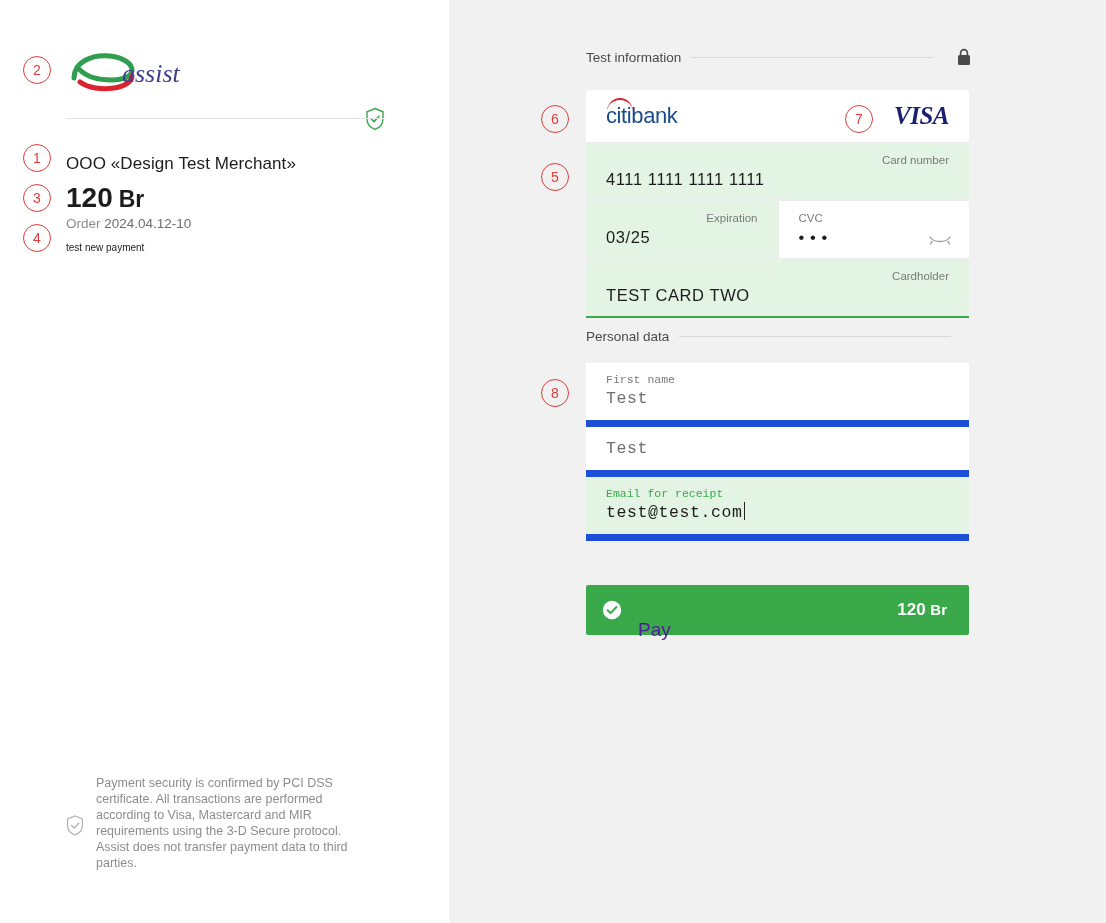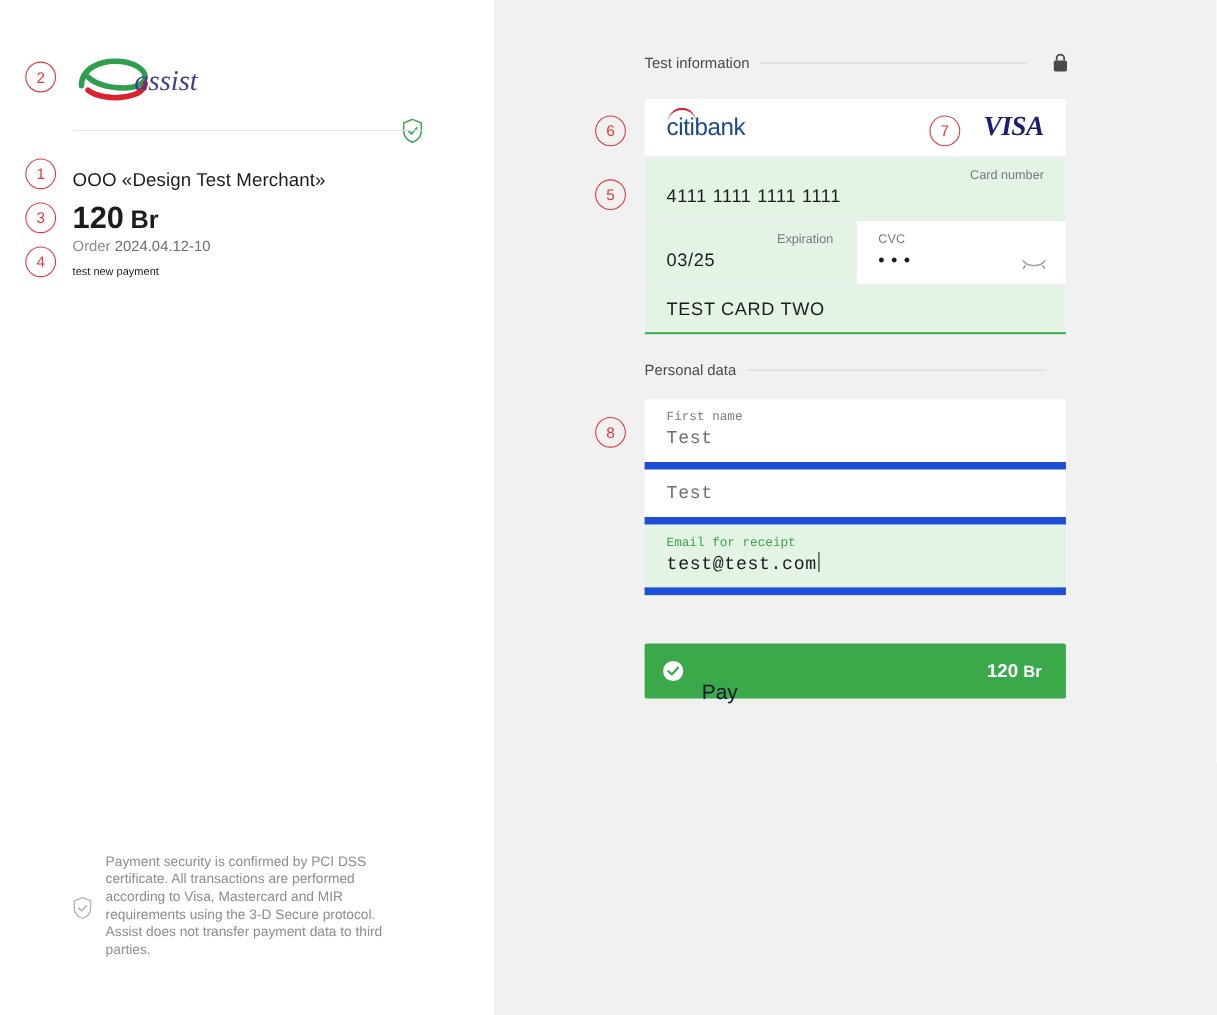--- a/index.html
+++ b/index.html
@@ -225,21 +225,21 @@
     padding: 0 22px 0 16px;
     cursor: pointer;
   }
   .pay-check {
     width: 20px; height: 20px;
     flex: 0 0 20px;
     margin-right: 16px;
   }
   .pay-label {
     font-size: 19px;
-    color: #0f172a;
+    color: #4c1d95;
     flex: 1 1 auto;
     text-align: left;
     margin-top: 40px;
   }
   .pay-amount {
     font-size: 17px;
     color: #ffffff;
     font-weight: bold;
   }
   .pay-amount .cur { font-size: 15px; }
@@ -343,20 +343,21 @@
             <svg class="eye-icon" viewBox="0 0 22 12">
               <path d="M1 3 C5 9, 17 9, 21 3" fill="none" stroke="#9a9a9a" stroke-width="1.3" stroke-linecap="round"></path>
               <path d="M3 7.4 L1.4 10" fill="none" stroke="#9a9a9a" stroke-width="1.3" stroke-linecap="round"></path>
               <path d="M19 7.4 L20.6 10" fill="none" stroke="#9a9a9a" stroke-width="1.3" stroke-linecap="round"></path>
             </svg>
           </div>
         </div>
       </div>
 
       <div class="field filled" style="border-bottom:2px solid #3aa94a;">
+        <div class="flabel">Cardholder</div>
         <div class="fvalue">TEST CARD TWO</div>
       </div>
     </div>
 
     <div class="section-head" id="personal-head">
       <span>Personal data</span>
       <span class="rule"></span>
     </div>
 
     <div class="personal-block">

